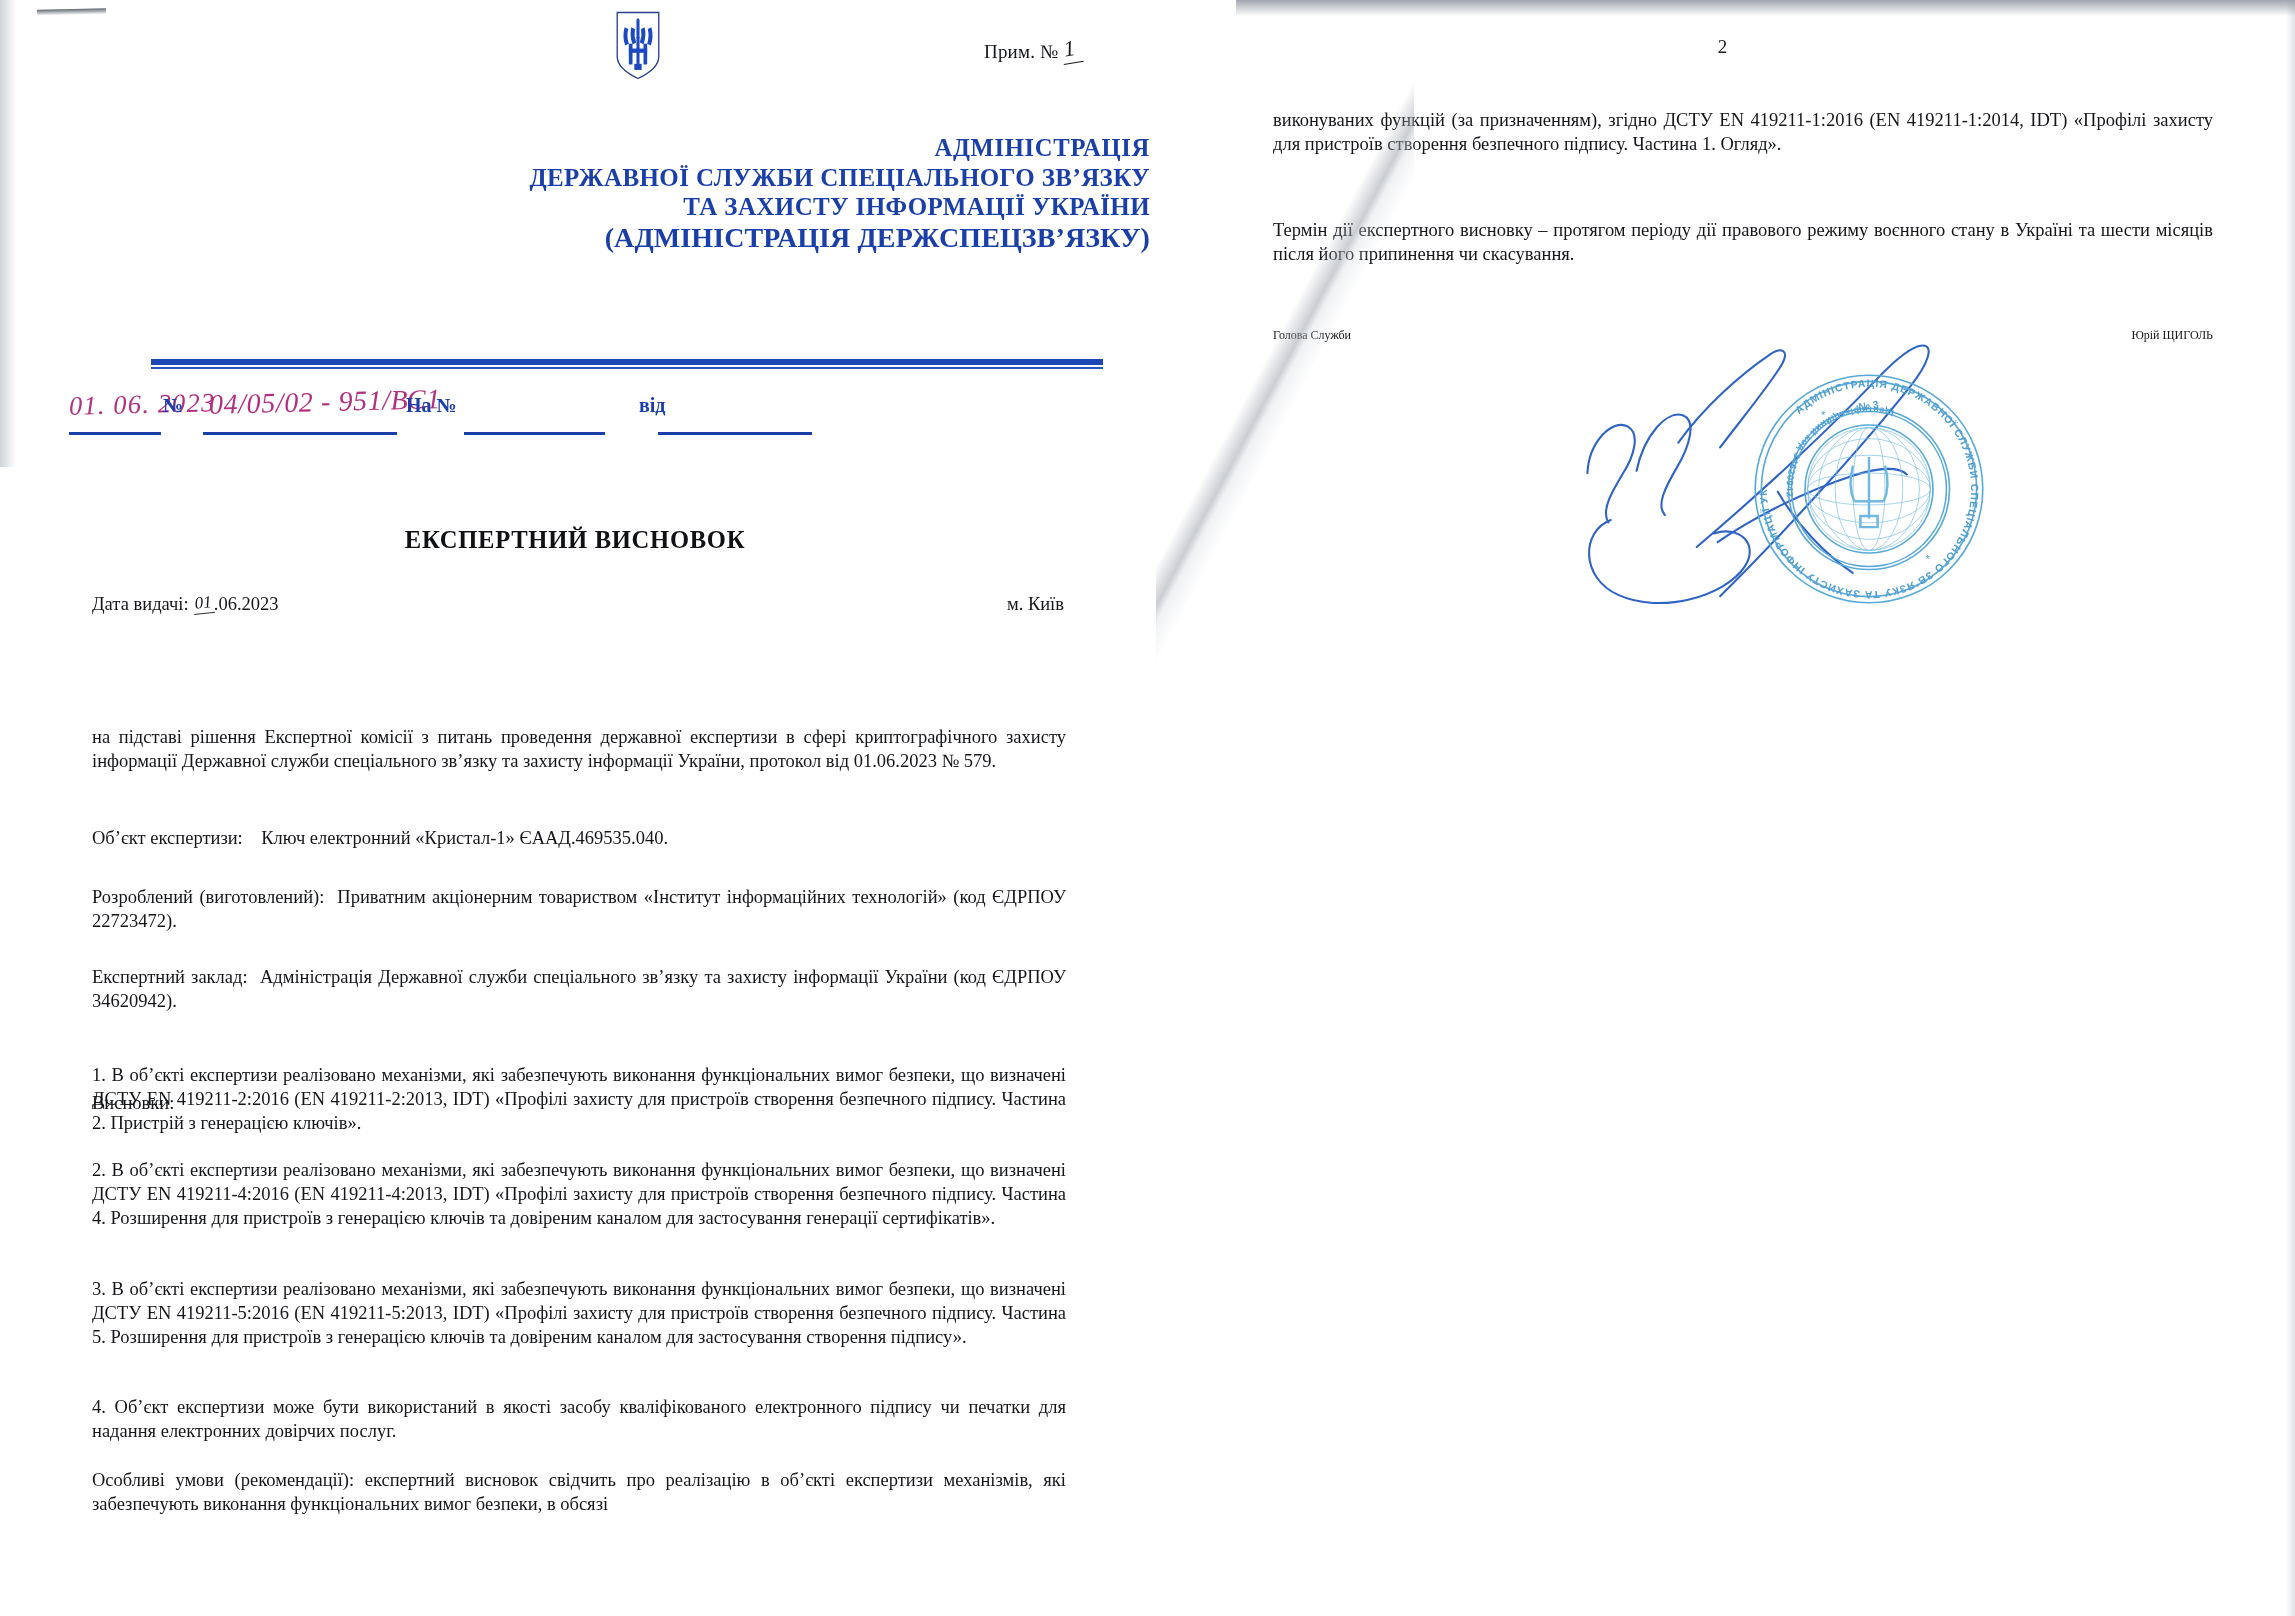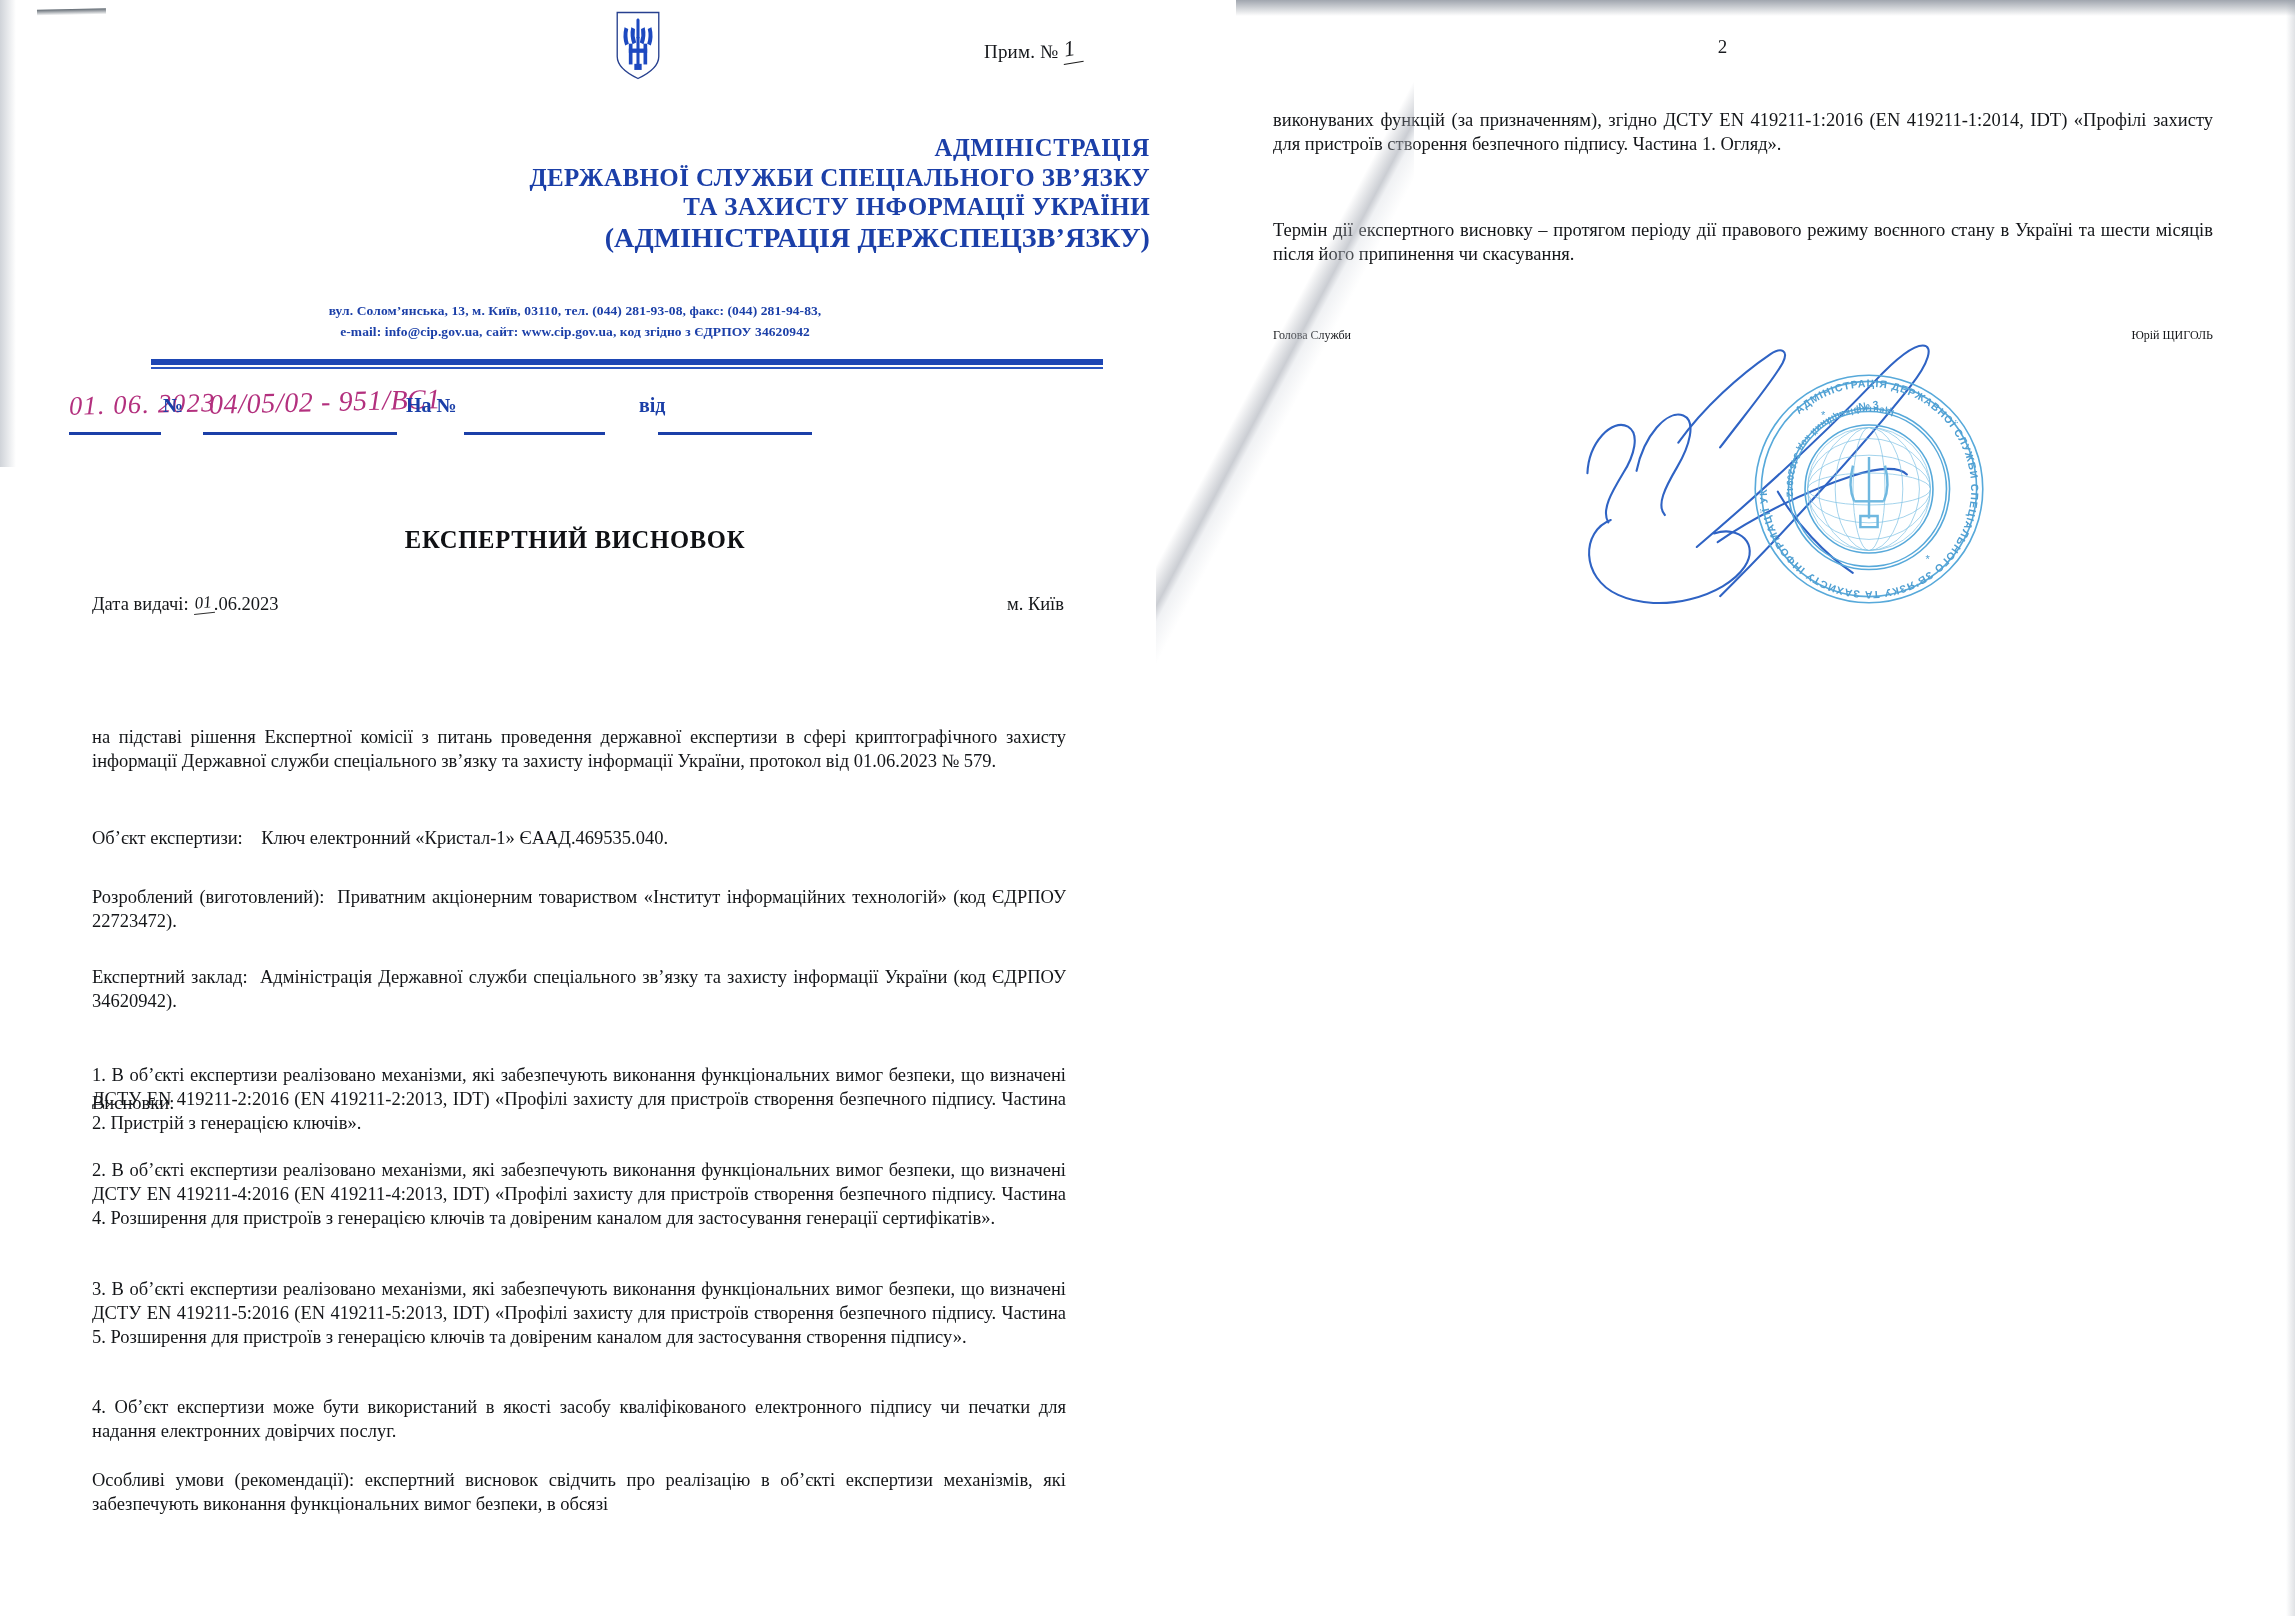--- a/index.html
+++ b/index.html
@@ -179,24 +179,20 @@
       </svg>
     </div>
 
     <div class="org">
       <div class="l1">АДМІНІСТРАЦІЯ</div>
       <div class="l2">ДЕРЖАВНОЇ СЛУЖБИ СПЕЦІАЛЬНОГО ЗВ’ЯЗКУ</div>
       <div class="l3">ТА ЗАХИСТУ ІНФОРМАЦІЇ УКРАЇНИ</div>
       <div class="l4">(АДМІНІСТРАЦІЯ ДЕРЖСПЕЦЗВ’ЯЗКУ)</div>
     </div>
 
-    <div class="contacts">
-      <div>вул. Солом’янська, 13, м. Київ, 03110, тел. (044) 281-93-08, факс: (044) 281-94-83,</div>
-      <div>e-mail: info@cip.gov.ua, сайт: www.cip.gov.ua, код згідно з ЄДРПОУ 34620942</div>
-    </div>
 
     <div class="rule">
       <div class="r1"></div>
       <div class="r2"></div>
     </div>
 
     <div class="reg">
       <span class="hand date">01. 06. 2023</span>
       <span class="numsym">№</span>
       <span class="hand num">04/05/02 - 951/ВС1</span>

